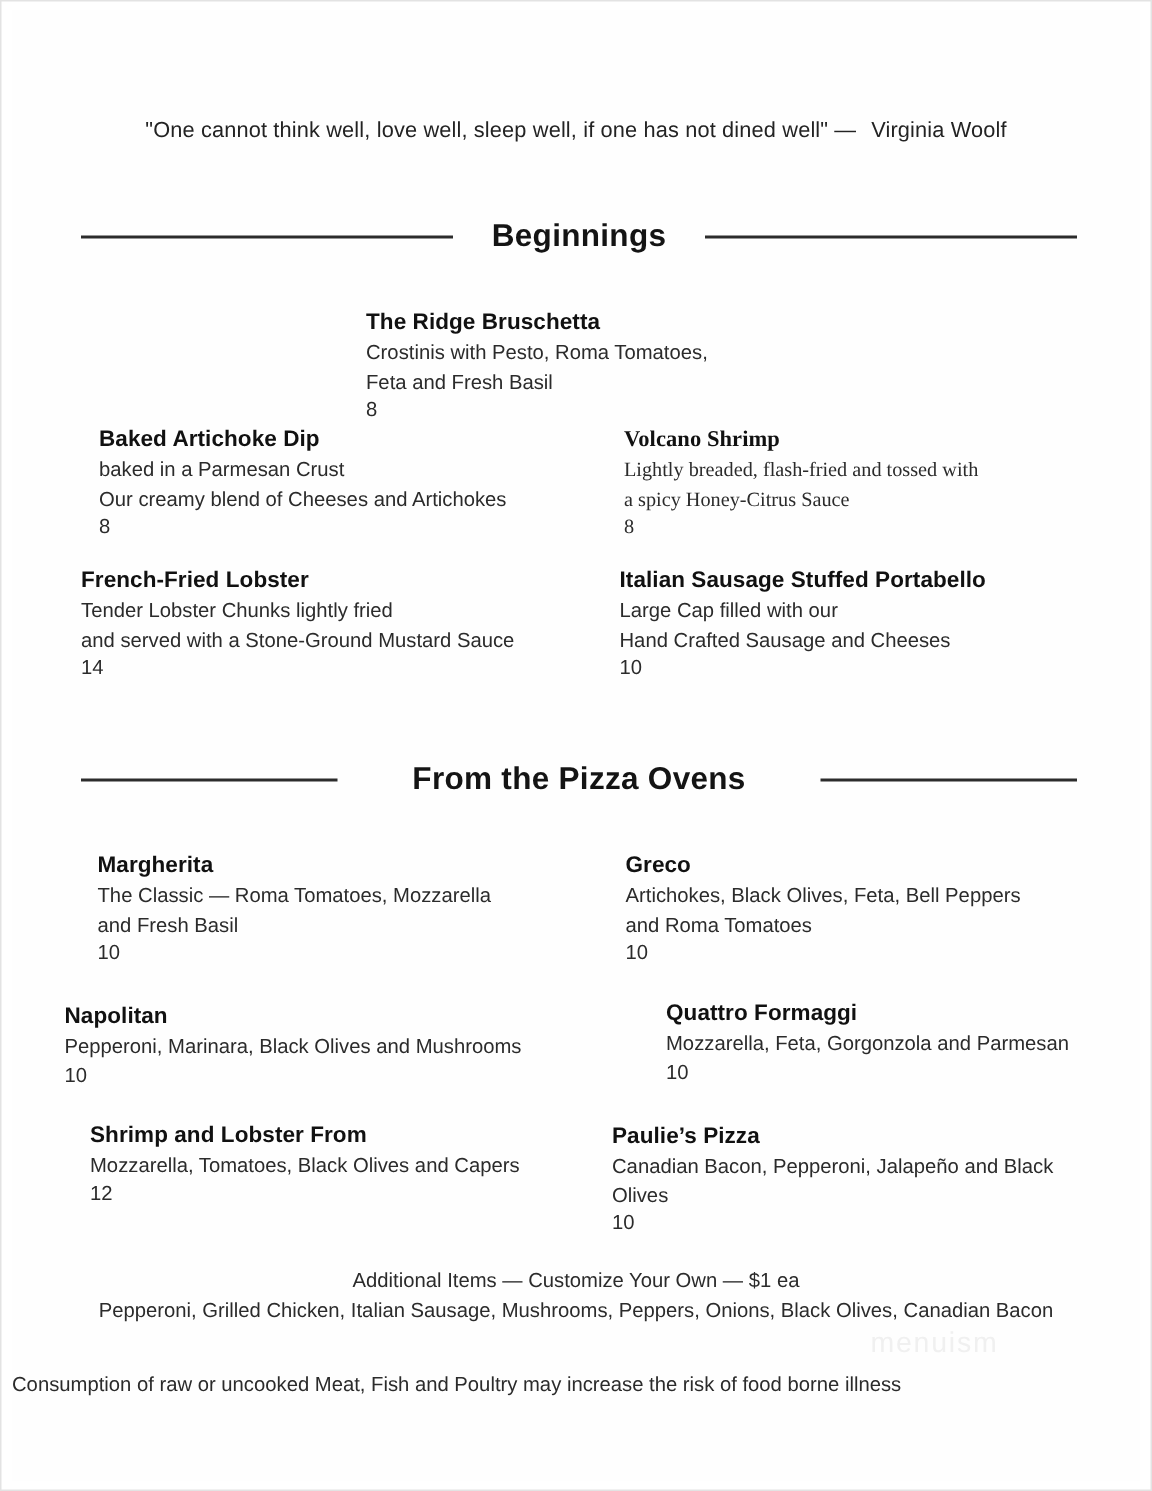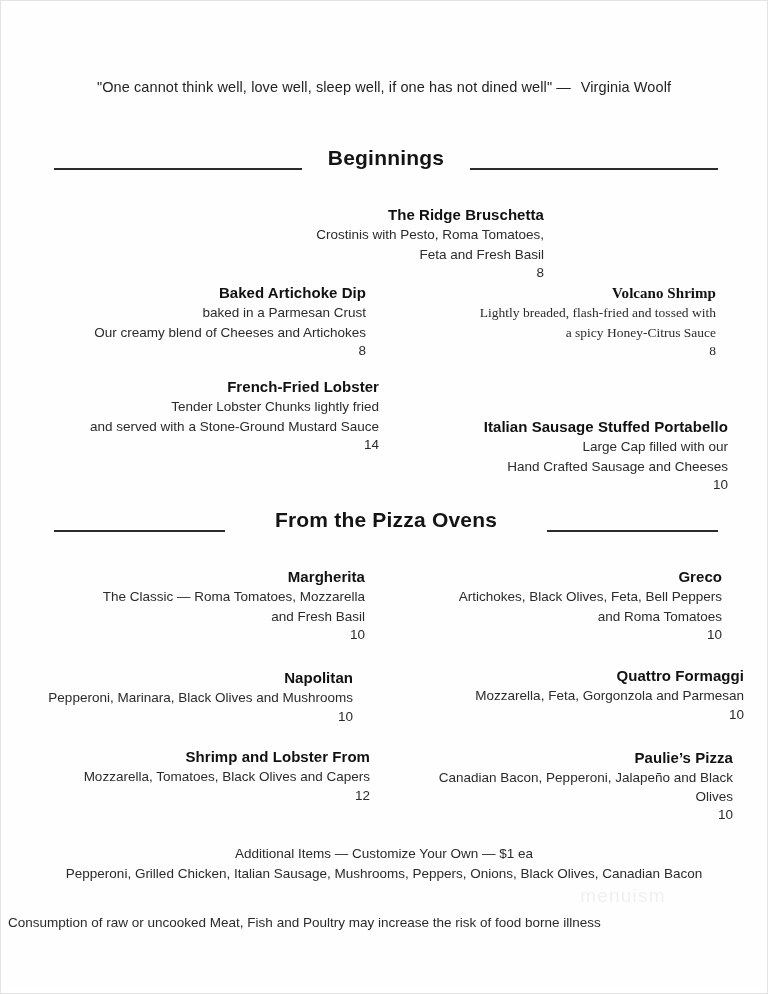--- a/index.html
+++ b/index.html
@@ -47,21 +47,21 @@
   }
   .quote .dash { padding: 0 4px; }
   .quote .author { padding-left: 6px; }
 
   
   .section-head {
     position: absolute;
     left: 46px;
     right: 42px;
     display: flex;
-    align-items: flex-end;
+    align-items: center;
     gap: 0;
   }
   .section-head .rule {
     flex: 1 1 auto;
     height: 0;
     border-top: 2px solid #2c2c2c;
   }
   .section-head .rule.left  { margin-right: 26px; }
   .section-head .rule.right { margin-left: 26px; }
   .section-head .title {
@@ -69,21 +69,21 @@
     font-size: 21px;
     font-weight: bold;
     color: #141414;
     letter-spacing: 0.2px;
     white-space: nowrap;
   }
   #head-beginnings { top: 139px; }
   #head-pizza      { top: 501px; gap: 24px; }
 
   
-  .item { text-align: right; }
+  .item { text-align: left; }
   .item .name {
     font-size: 15px;
     font-weight: bold;
     color: #111111;
     line-height: 1.34;
     letter-spacing: 0.05px;
   }
   .item .desc {
     font-size: 13.5px;
     color: #2b2b2b;
@@ -96,21 +96,21 @@
     line-height: 1.38;
   }
 
   .item-abs { position: absolute; }
 
   
   #item-bruschetta { left: 236px; width: 300px; top: 198px; }
   #item-artichoke  { left:  58px; width: 300px; top: 276px; }
   #item-volcano    { left: 408px; width: 300px; top: 276px; font-family: Liberation Serif, serif; }
   #item-lobster    { left:  46px; width: 325px; top: 370px; }
-  #item-portabello { left: 405px; width: 315px; top: 370px; margin-top: 40px; }
+  #item-portabello { left: 405px; width: 315px; top: 370px; }
 
   
   #item-margherita { left:  57px; width: 300px; top: 560px; }
   #item-greco      { left: 409px; width: 305px; top: 560px; }
   #item-napolitan  { left:  35px; width: 310px; top: 661px; }
   #item-quattro    { left: 436px; width: 300px; top: 659px; }
   #item-shrimppizza{ left:  52px; width: 310px; top: 740px; }
   #item-paulies    { left: 400px; width: 325px; top: 741px; }
 
   

